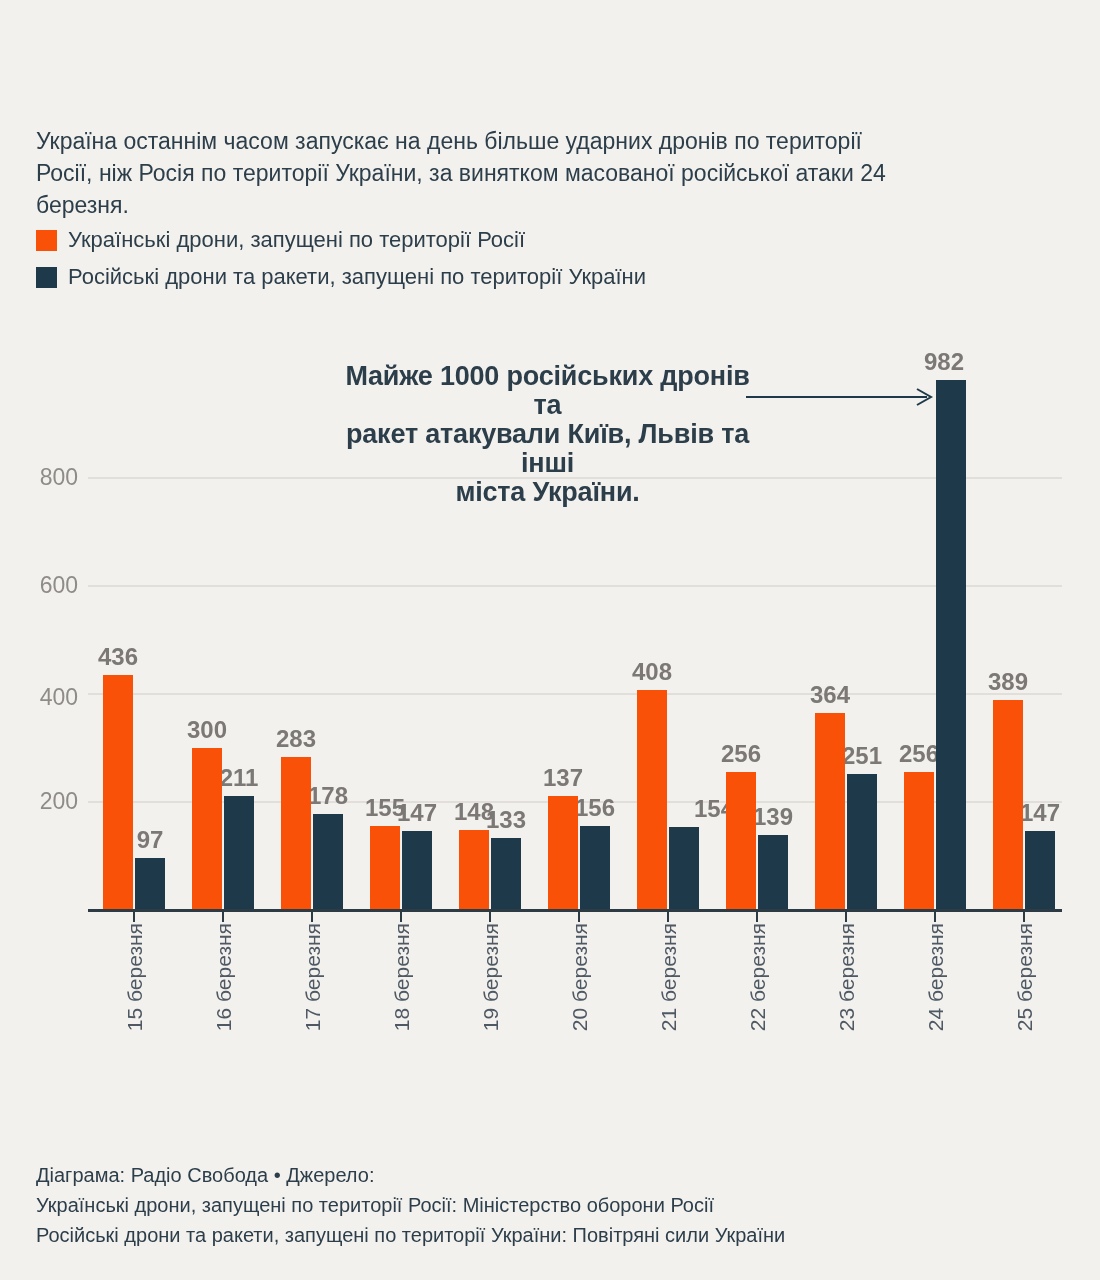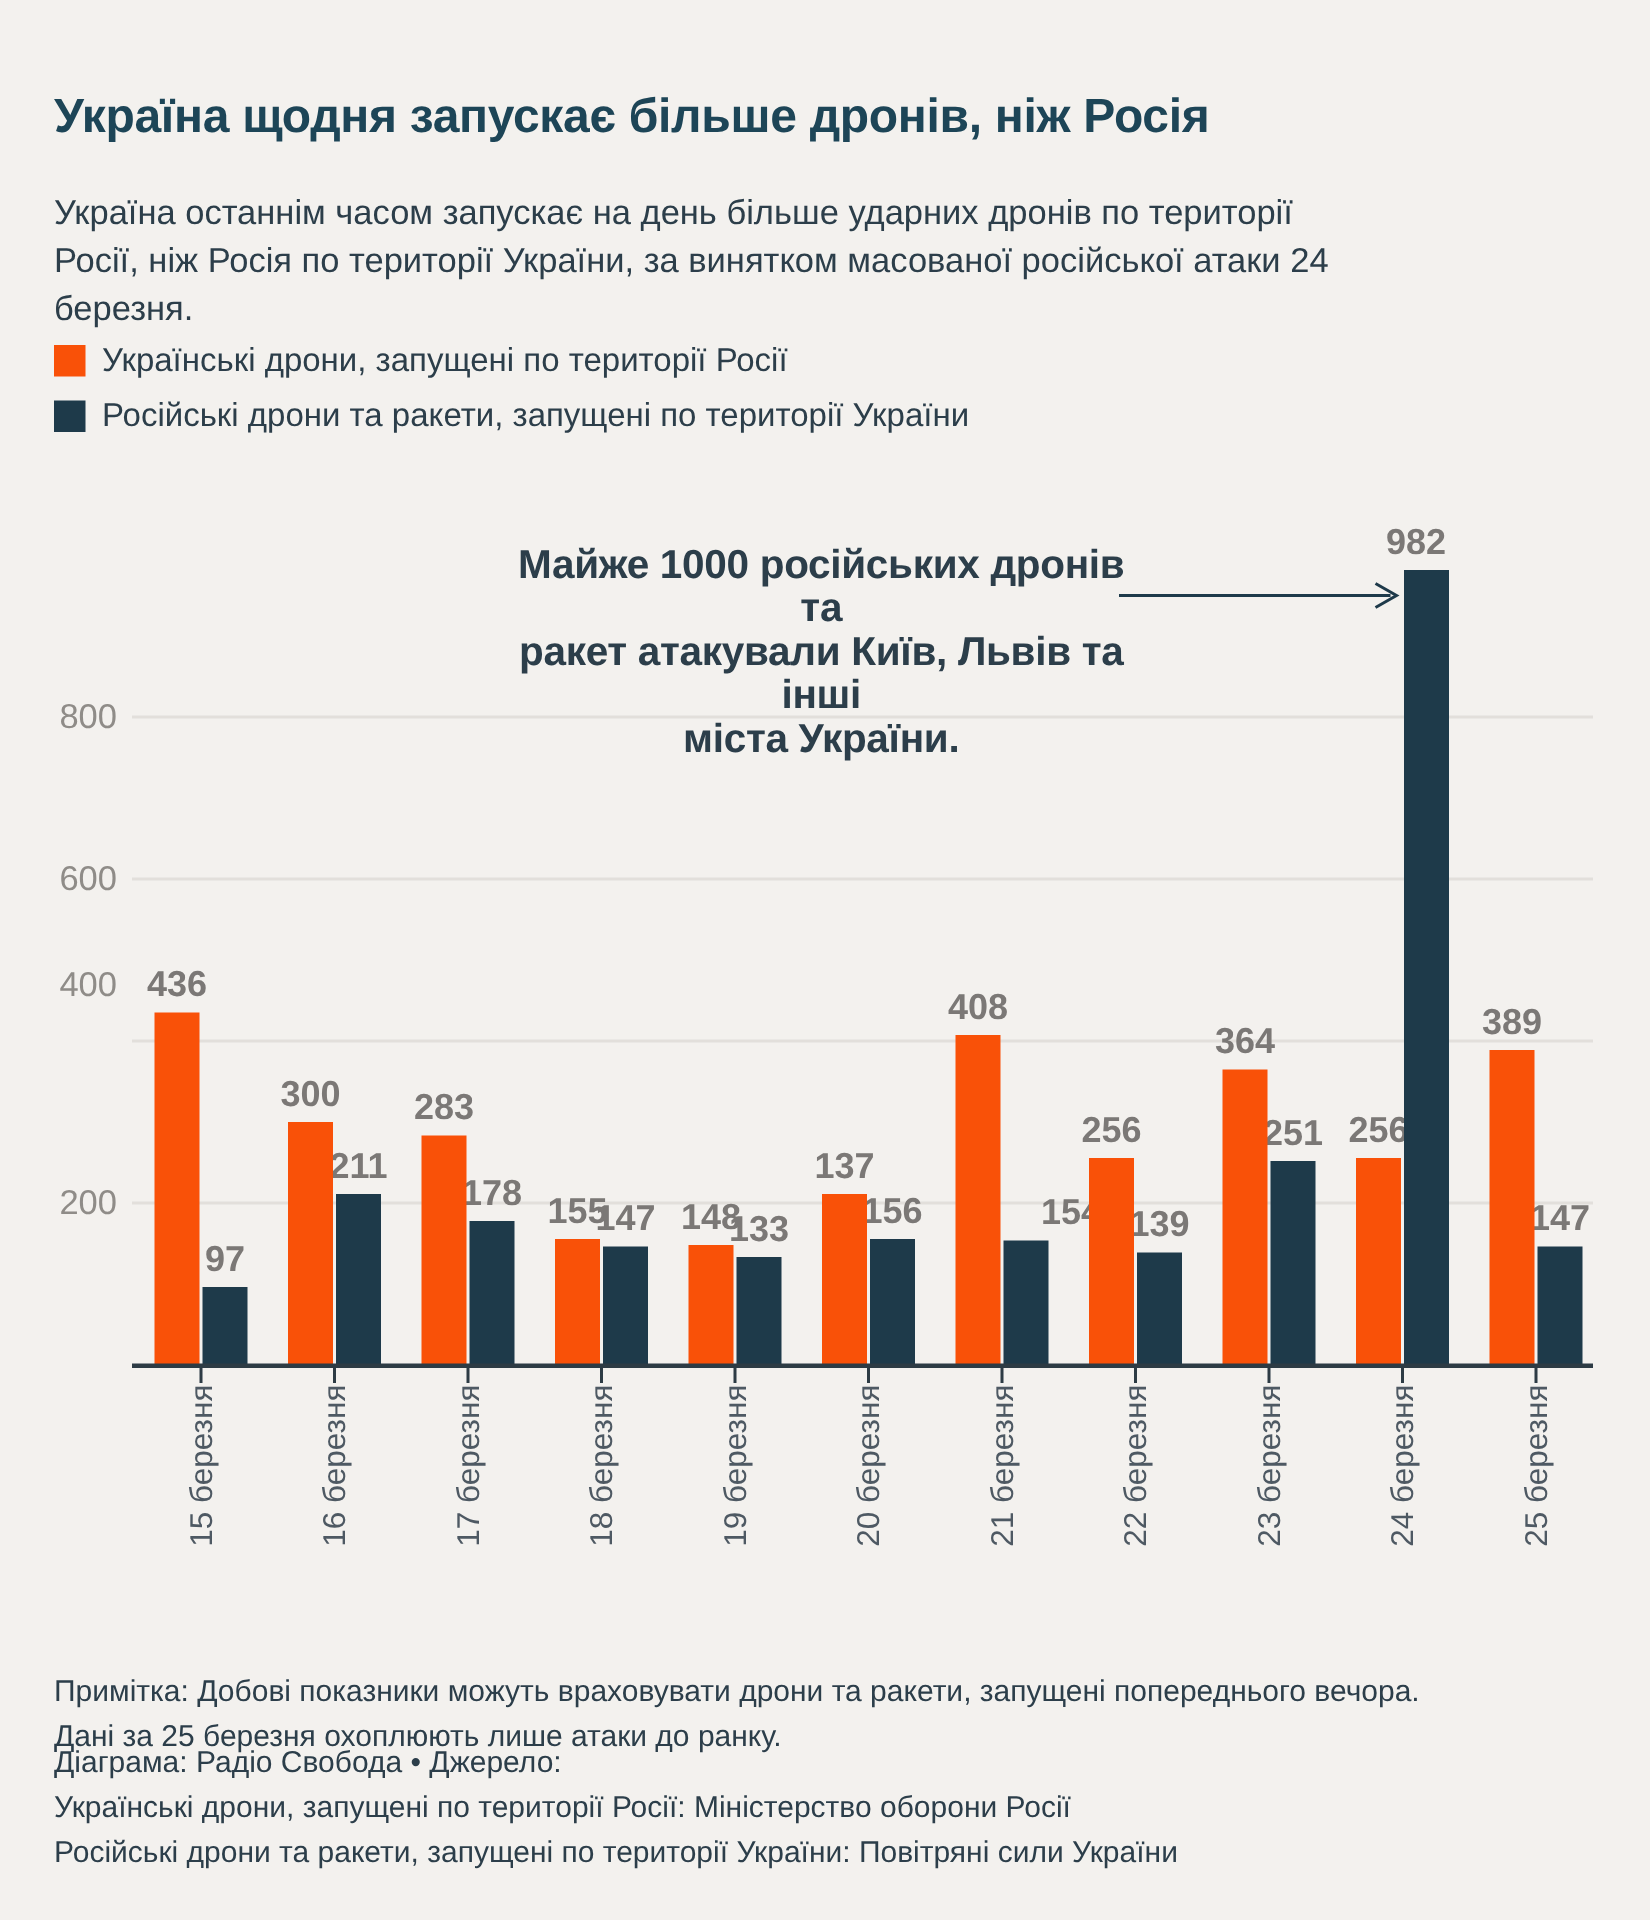--- a/index.html
+++ b/index.html
@@ -40,42 +40,41 @@
   .note{position:absolute;left:36px;top:1093px;width:1044px;
         font-size:20px;line-height:30px;color:#2c3e4a;white-space:pre-line;}
   .sources{position:absolute;left:36px;top:1160px;width:1044px;
            font-size:20px;line-height:30px;color:#2c3e4a;}
 </style>
 </head>
 <body>
 
 <div class="stage">
 
-  <h1 class="title">Україна щодня запускає більше дронів, ніж Росія</h1>
 
   <p class="subtitle">Україна останнім часом запускає на день більше ударних дронів по території
 Росії, ніж Росія по території України, за винятком масованої російської атаки 24
 березня.</p>
 
   <div class="legend">
     <div class="legend-row">
       <span class="swatch" style="background: rgb(249, 81, 8);"></span>
       <span class="legend-label">Українські дрони, запущені по території Росії</span>
     </div>
     <div class="legend-row">
       <span class="swatch" style="background: rgb(30, 58, 74);"></span>
       <span class="legend-label">Російські дрони та ракети, запущені по території України</span>
     </div>
   </div>
 
   <div class="chart" id="chart">
       <div class="gridline" style="left: 88px; top: 801px; width: 974px;"></div>
       <div class="ylabel" style="left: 26px; top: 788px;">200</div>
       <div class="gridline" style="left: 88px; top: 693px; width: 974px;"></div>
-      <div class="ylabel" style="left: 26px; top: 643px;">400</div>
+      <div class="ylabel" style="left: 26px; top: 684px;">400</div>
       <div class="gridline" style="left: 88px; top: 585px; width: 974px;"></div>
       <div class="ylabel" style="left: 26px; top: 572px;">600</div>
       <div class="gridline" style="left: 88px; top: 477px; width: 974px;"></div>
       <div class="ylabel" style="left: 26px; top: 464px;">800</div>
       <div class="vlabel" style="left: 80px; top: 642.56px;">436</div>
       <div class="bar" style="left: 103px; top: 674.56px; width: 30px; height: 235.44px; background: rgb(249, 81, 8);"></div>
       <div class="vlabel" style="left: 112px; top: 825.62px;">97</div>
       <div class="bar" style="left: 135px; top: 857.62px; width: 30px; height: 52.38px; background: rgb(30, 58, 74);"></div>
       <div class="xtick" style="left: 133px; top: 912px;"></div>
       <div class="xlabel" style="left: 69px; top: 977px;">15 березня</div>
@@ -145,22 +144,20 @@
   <div class="annotation">Майже 1000 російських дронів та
 ракет атакували Київ, Львів та інші
 міста України.</div>
 
   <svg class="arrow" width="192" height="22" viewBox="0 0 192 22">
     <line x1="0" y1="11" x2="181" y2="11" stroke="#1e3a4a" stroke-width="2"></line>
     <polyline points="171,3 185,11 171,19" fill="none" stroke="#1e3a4a" stroke-width="2"></polyline>
   </svg>
 
 
-  <p class="note">Примітка: Добові показники можуть враховувати дрони та ракети, запущені попереднього вечора.
-Дані за 25 березня охоплюють лише атаки до ранку.</p>
 
   <div class="sources">
     <div>Діаграма: Радіо Свобода • Джерело:</div>
     <div>Українські дрони, запущені по території Росії: Міністерство оборони Росії</div>
     <div>Російські дрони та ракети, запущені по території України: Повітряні сили України</div>
   </div>
 
 </div>
 
 </body></html>

